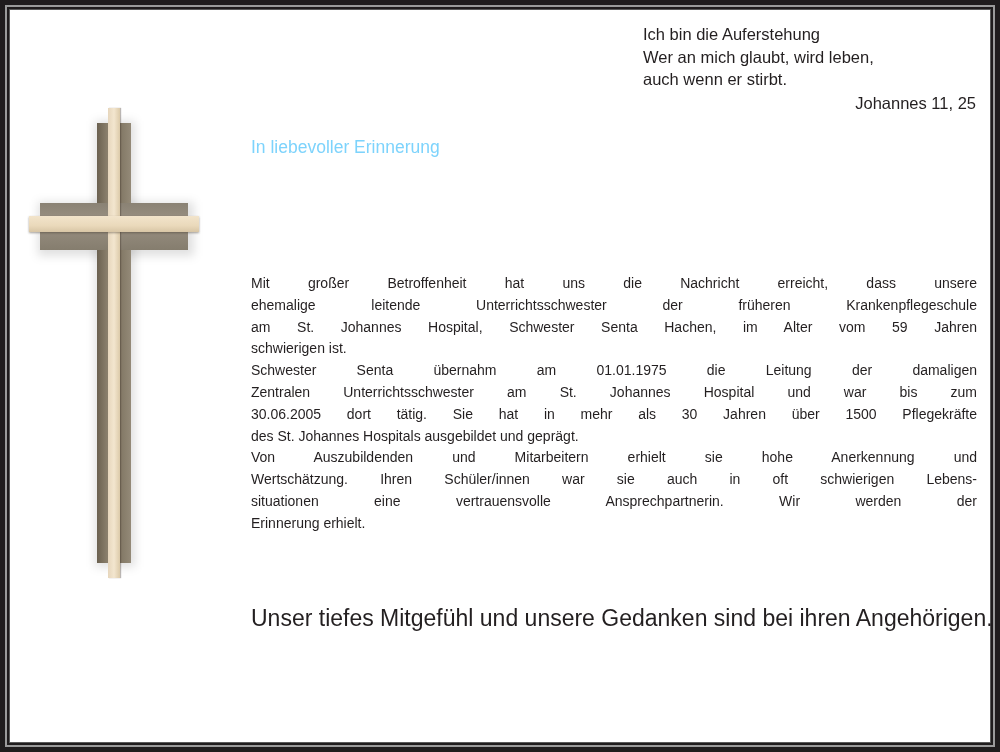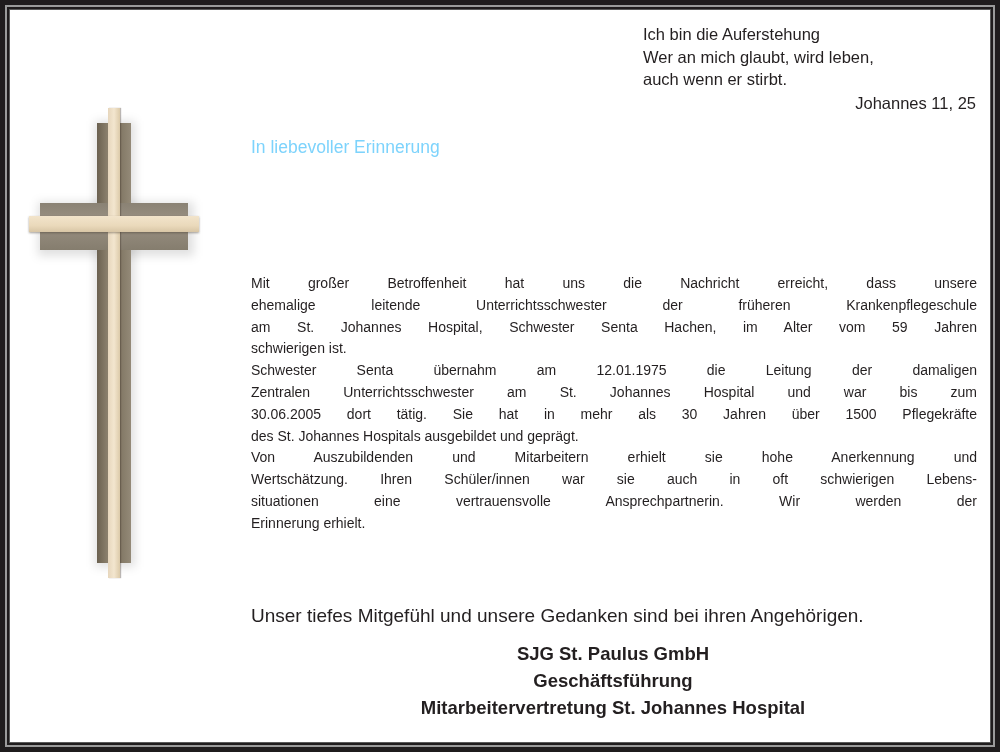--- a/index.html
+++ b/index.html
@@ -79,21 +79,21 @@
     margin-top: 8px;
   }
   .body-text .line {
     display: block; text-align: justify; text-align-last: justify;
     white-space: nowrap; height: 21.8px;
   }
   .body-text .line.last { text-align-last: left; }
 
   .condolence {
     position: absolute; left: 251px; top: 605px;
-    font-size: 19px; color: #231f20; white-space: nowrap;
+    font-size: 23px; color: #231f20; white-space: nowrap;
   }
   .signature {
     position: absolute; left: 250px; top: 640px; width: 726px;
     text-align: center; font-weight: bold; font-size: 18.5px;
     line-height: 27px; color: #231f20;
   }
   .signature .line { display: block; white-space: nowrap; }
 </style>
 </head>
 <body>
@@ -121,31 +121,26 @@
   </div>
 
   <div class="intro">In liebevoller Erinnerung</div>
 
 
   <div class="body-text">
     <span class="line">Mit großer Betroffenheit hat uns die Nachricht erreicht, dass unsere</span>
     <span class="line">ehemalige leitende Unterrichtsschwester der früheren Krankenpflegeschule</span>
     <span class="line">am St. Johannes Hospital, Schwester Senta Hachen, im Alter vom 59 Jahren</span>
     <span class="line last">schwierigen ist.</span>
-    <span class="line">Schwester Senta übernahm am 12.01.1975 die Leitung der damaligen</span>
+    <span class="line">Schwester Senta übernahm am 01.01.1975 die Leitung der damaligen</span>
     <span class="line">Zentralen Unterrichtsschwester am St. Johannes Hospital und war bis zum</span>
     <span class="line">30.06.2005 dort tätig. Sie hat in mehr als 30 Jahren über 1500 Pflegekräfte</span>
     <span class="line last">des St. Johannes Hospitals ausgebildet und geprägt.</span>
     <span class="line">Von Auszubildenden und Mitarbeitern erhielt sie hohe Anerkennung und</span>
     <span class="line">Wertschätzung. Ihren Schüler/innen war sie auch in oft schwierigen Lebens-</span>
     <span class="line">situationen eine vertrauensvolle Ansprechpartnerin. Wir werden der</span>
     <span class="line last">Erinnerung erhielt.</span>
   </div>
 
   <div class="condolence">Unser tiefes Mitgefühl und unsere Gedanken sind bei ihren Angehörigen.</div>
 
-  <div class="signature">
-    <span class="line">SJG St. Paulus GmbH</span>
-    <span class="line">Geschäftsführung</span>
-    <span class="line">Mitarbeitervertretung St. Johannes Hospital</span>
-  </div>
 
 </div>
 
 </body></html>

